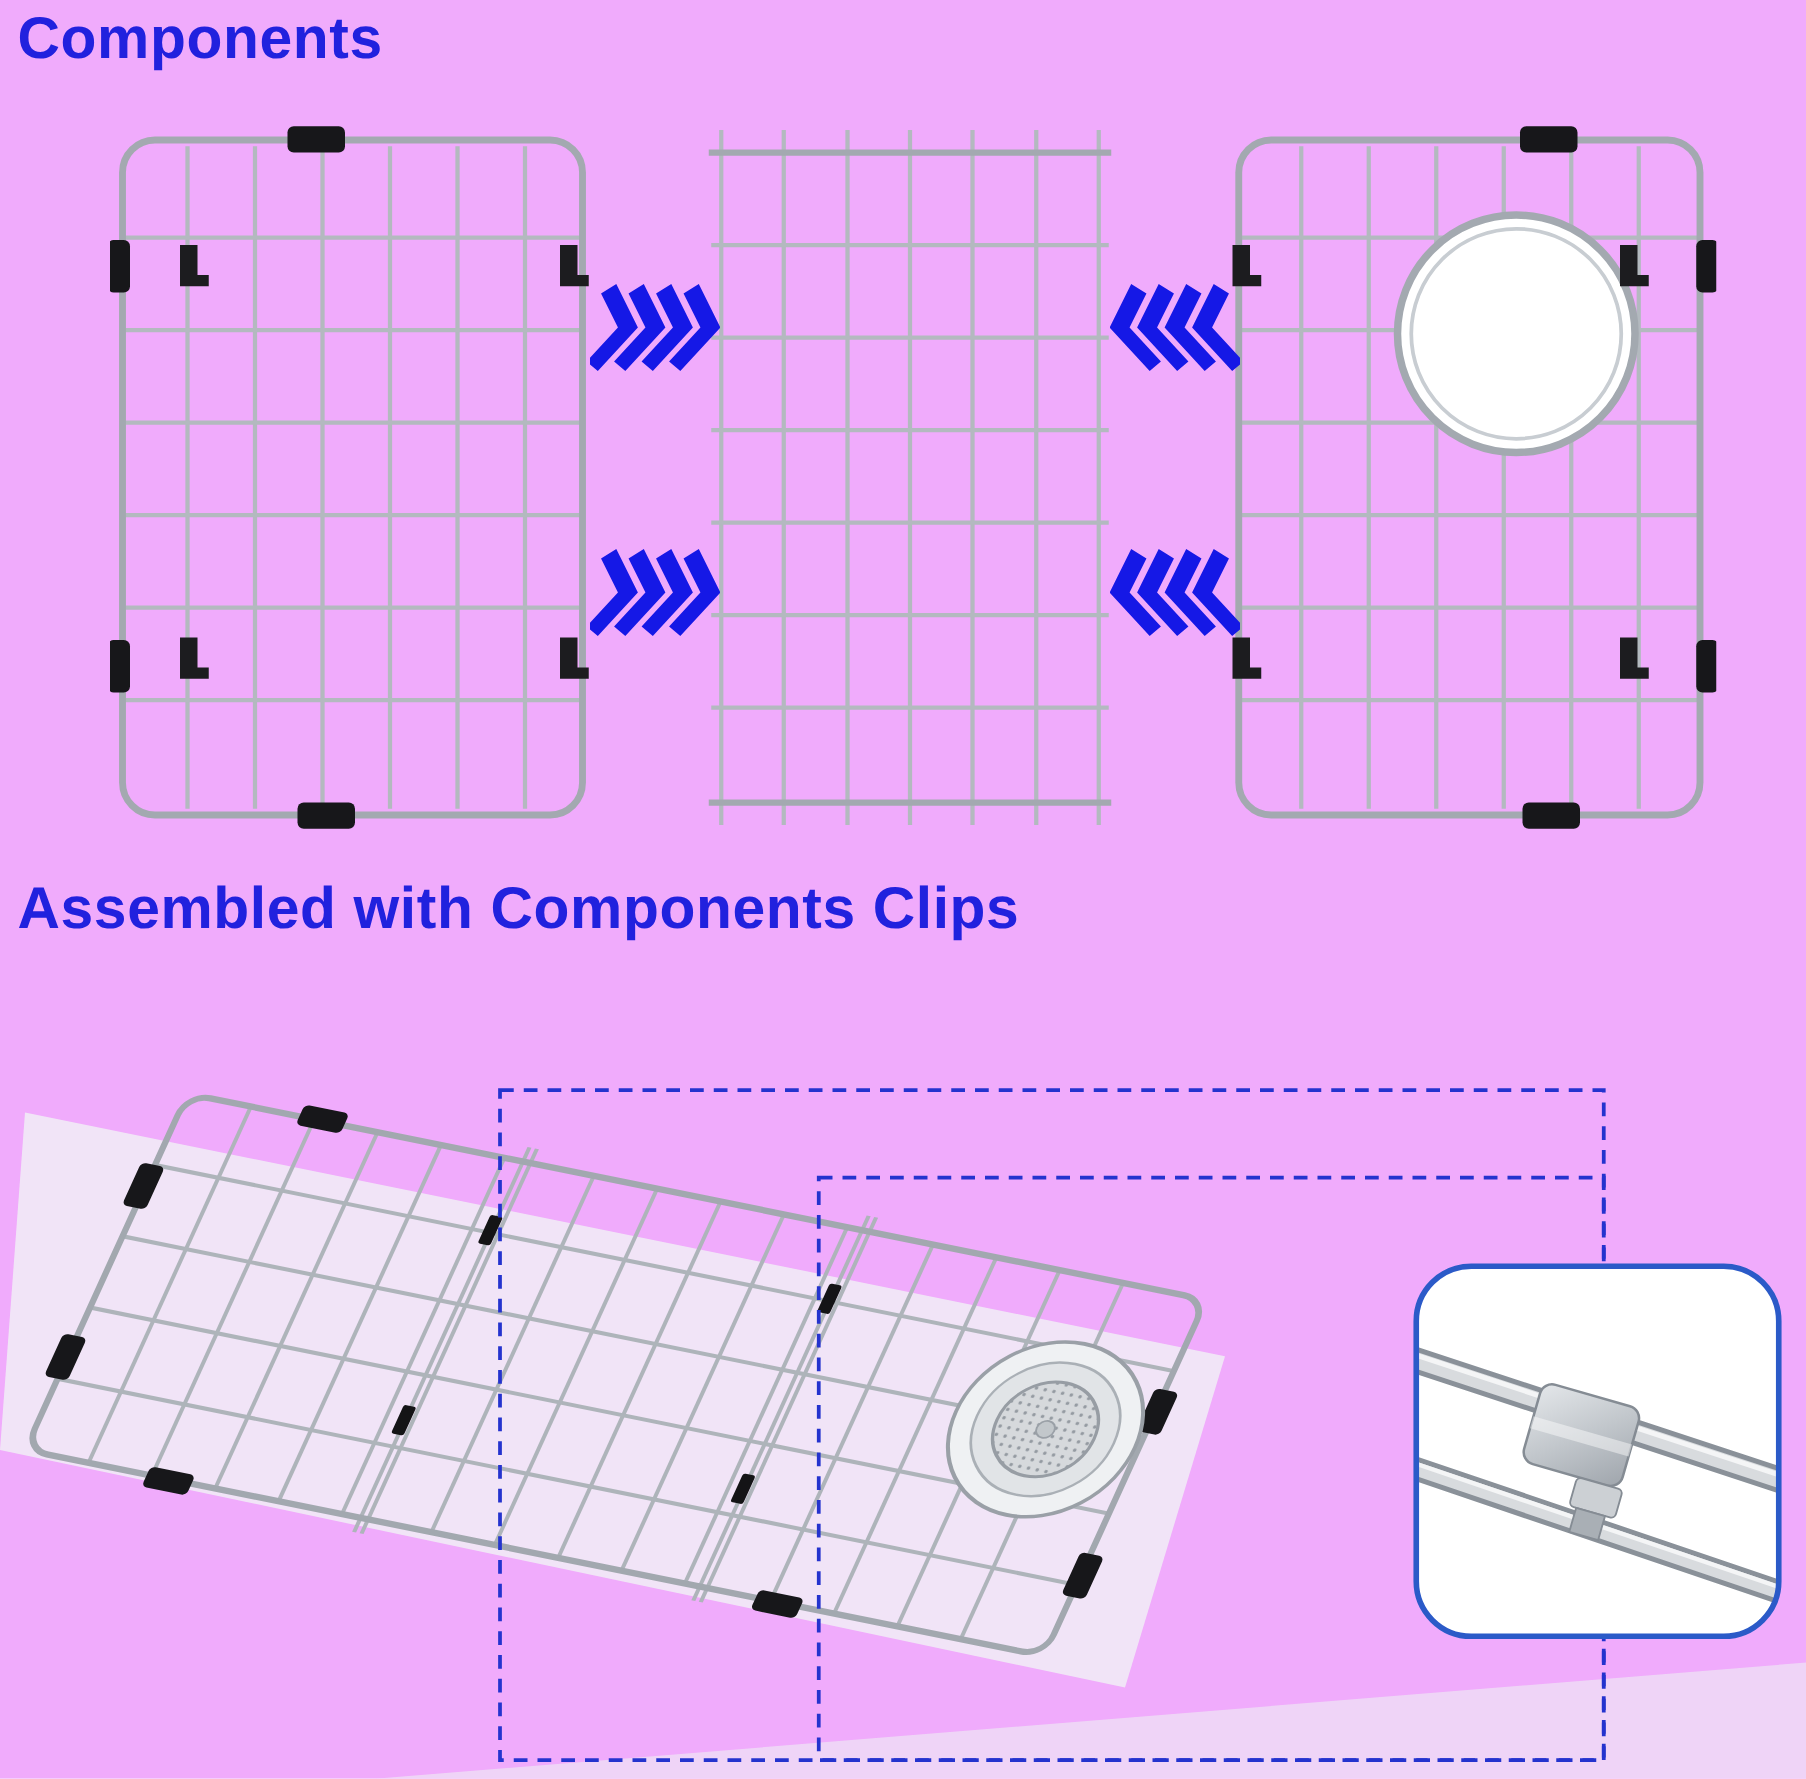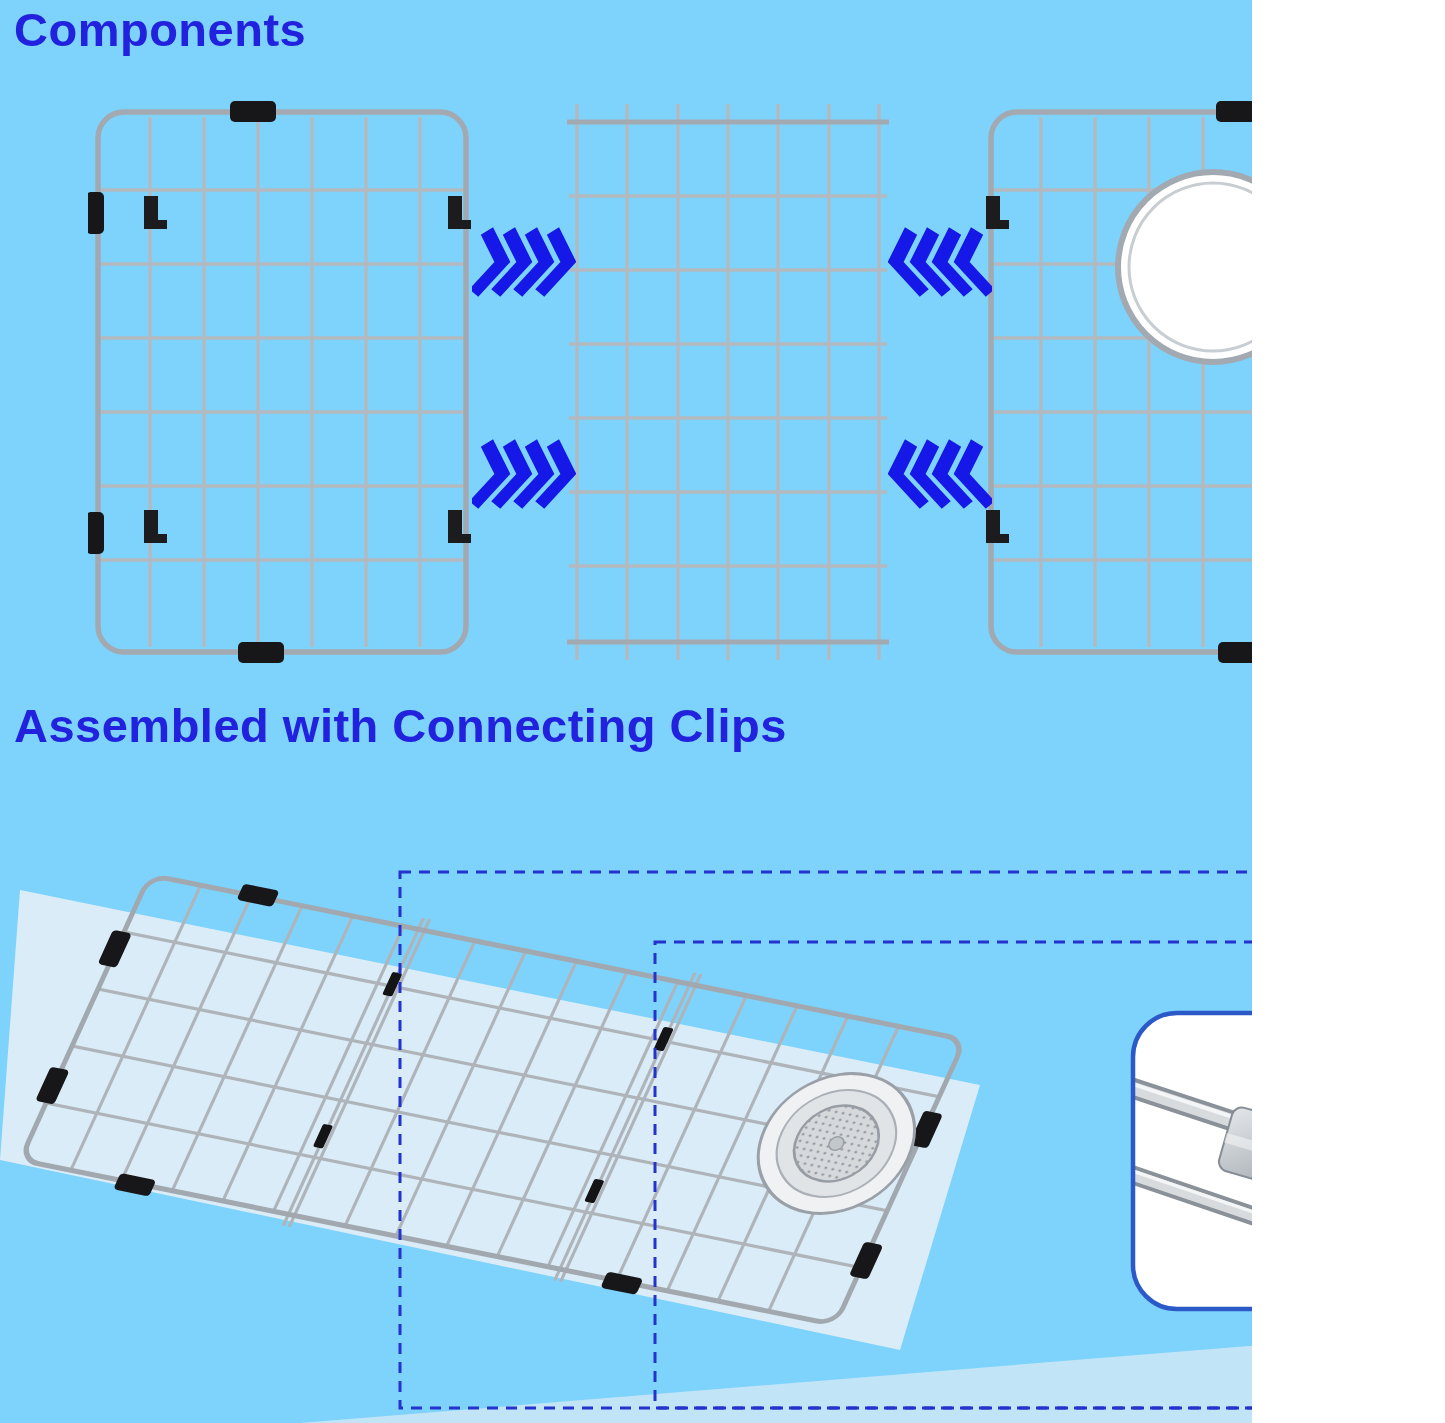--- a/index.html
+++ b/index.html
@@ -1,17 +1,17 @@
 <!DOCTYPE html>
 <html><head>
 <meta charset="utf-8">
 <style>
   html,body{margin:0;padding:0;background:#ffffff;}
   .canvas{
-    position:relative;width:1252px;height:1423px;background:#7dd3fc;
+    position:relative;width:1445px;height:1423px;background:#f0abfc;
     overflow:hidden;font-family:"Liberation Sans",sans-serif;
   }
   .abs{position:absolute;}
   .title{
     position:absolute;left:14px;margin:0;
     font-size:47px;font-weight:700;color:#2121de;letter-spacing:0.5px;
     font-family:"Liberation Sans",sans-serif;
   }
   #components-title{top:2px;}
   #assembled-title{top:698px;}
@@ -137,21 +137,21 @@
     <g transform="matrix(-1,0,0,1,104,0)">
       <g transform="translate(14,0) skewX(-12)" fill="none" stroke="#1518e6" stroke-width="13" stroke-linejoin="miter">
         <path d="M2,5 L24,36 L2,67"></path>
           <path d="M24,5 L46,36 L24,67"></path>
         <path d="M46,5 L68,36 L46,67"></path>
           <path d="M68,5 L90,36 L68,67"></path>
       </g>
     </g>
   </svg>
 
-  <h1 class="title" id="assembled-title">Assembled with Connecting Clips</h1>
+  <h1 class="title" id="assembled-title">Assembled with Components Clips</h1>
 
   <svg class="abs" style="left:0;top:830px" width="1445" height="593" viewBox="0 0 1445 593">
     <defs>
       <pattern id="mesh" width="7" height="7" patternUnits="userSpaceOnUse">
         <rect width="7" height="7" fill="#d6d9dc"></rect>
         <circle cx="3.5" cy="3.5" r="1.4" fill="#959ba2"></circle>
       </pattern>
       <linearGradient id="clipGrad" x1="0" y1="0" x2="1" y2="1">
         <stop offset="0" stop-color="#e4e7ea"></stop>
         <stop offset="0.5" stop-color="#c2c7cc"></stop>

